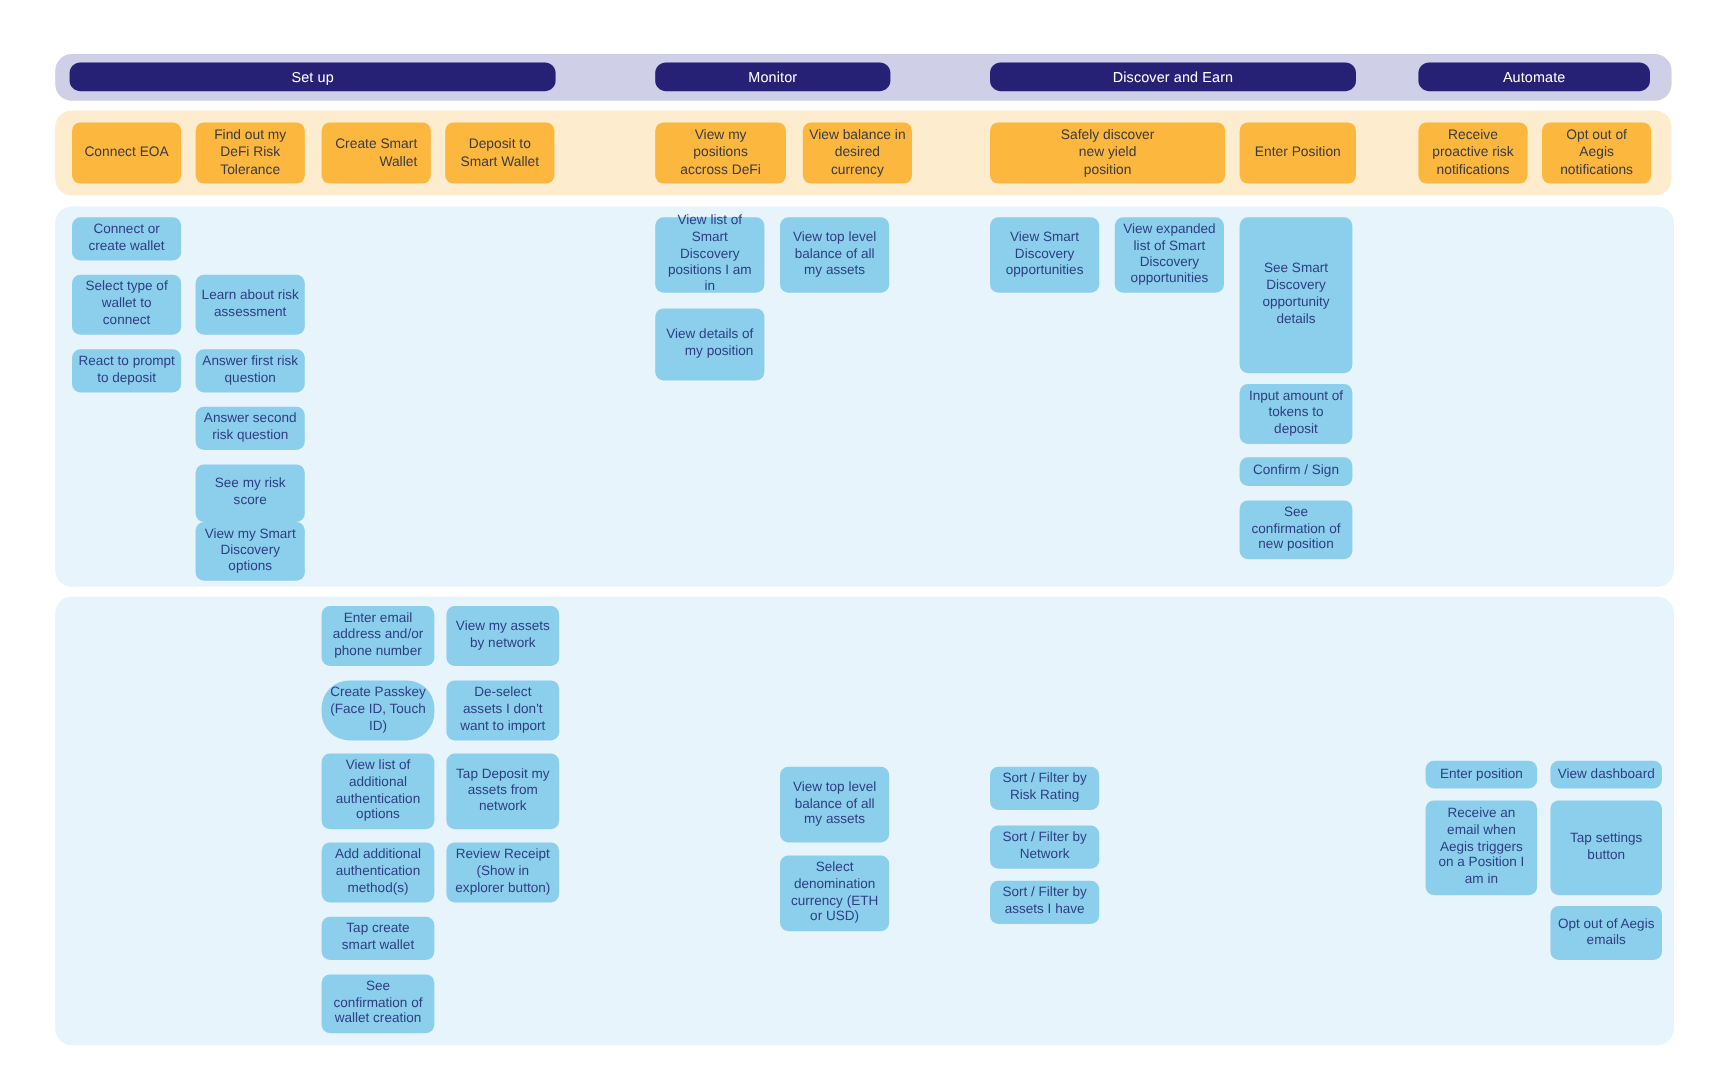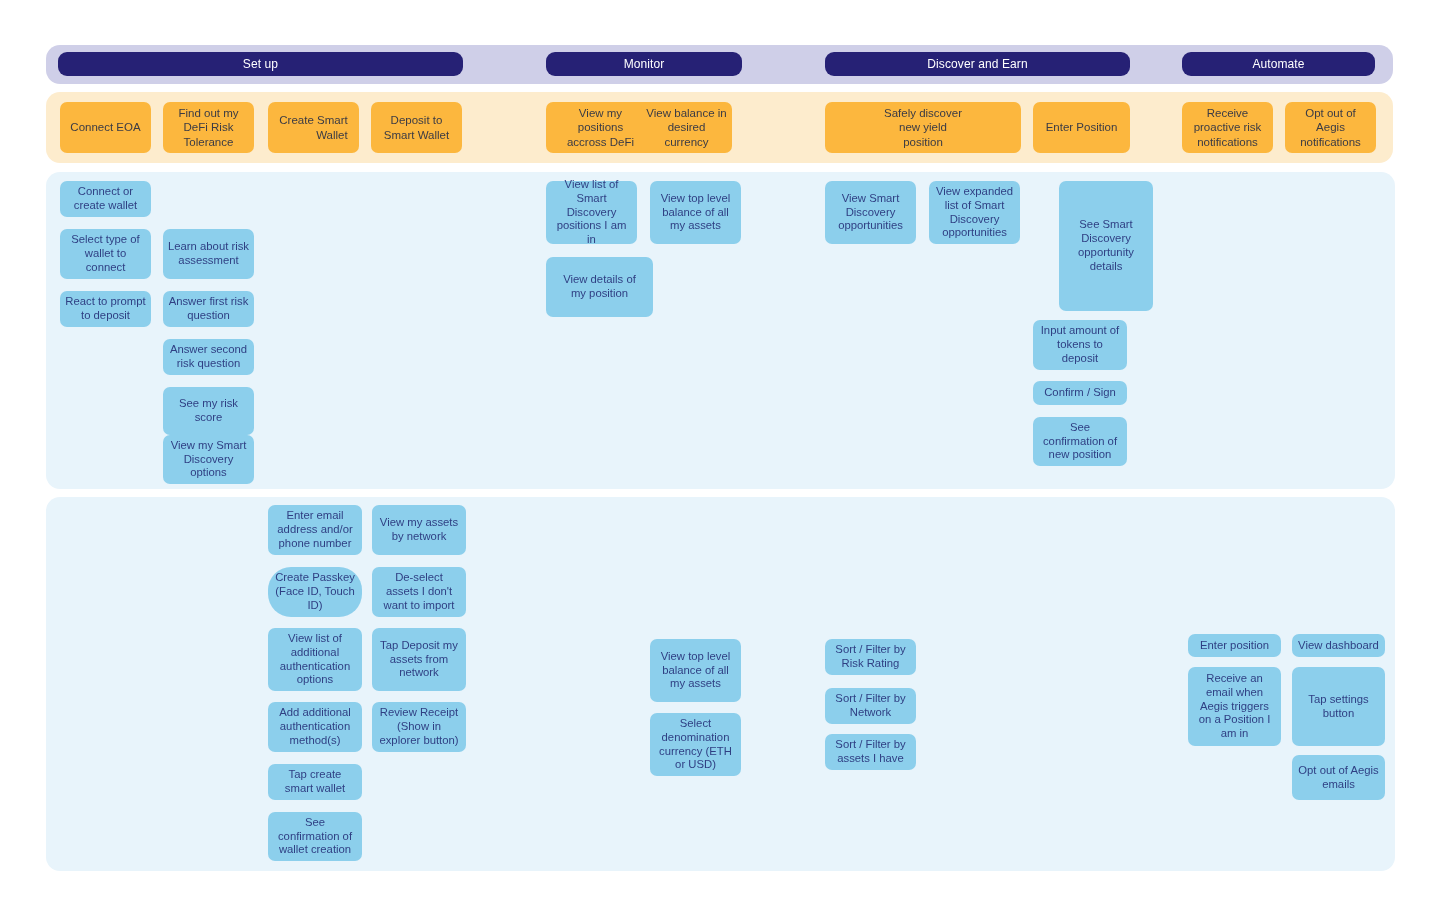--- a/index.html
+++ b/index.html
@@ -84,21 +84,21 @@
       <div class="card card-story" style="left: 163px; top: 102px; width: 91px; height: 51px;">Find out my
 DeFi Risk
 Tolerance</div>
       <div class="card card-story" style="left: 268px; top: 102px; width: 91px; height: 51px; text-align: right;">Create Smart
 Wallet</div>
       <div class="card card-story" style="left: 371px; top: 102px; width: 91px; height: 51px;">Deposit to
 Smart Wallet</div>
       <div class="card card-story" style="left: 546px; top: 102px; width: 109px; height: 51px;">View my
 positions
 accross DeFi</div>
-      <div class="card card-story" style="left: 641px; top: 102px; width: 91px; height: 51px;">View balance in
+      <div class="card card-story" style="left: 669px; top: 102px; width: 91px; height: 51px;">View balance in
 desired
 currency</div>
       <div class="card card-story" style="left: 825px; top: 102px; width: 196px; height: 51px;">Safely discover
 new yield
 position</div>
       <div class="card card-story" style="left: 1033px; top: 102px; width: 97px; height: 51px;">Enter Position</div>
       <div class="card card-story" style="left: 1182px; top: 102px; width: 91px; height: 51px;">Receive
 proactive risk
 notifications</div>
       <div class="card card-story" style="left: 1285px; top: 102px; width: 91px; height: 51px;">Opt out of Aegis
@@ -120,33 +120,33 @@
 risk question</div>
       <div class="card card-task" style="left: 163px; top: 387px; width: 91px; height: 48px;">See my risk
 score</div>
       <div class="card card-task" style="left: 163px; top: 435px; width: 91px; height: 49px;">View my Smart
 Discovery
 options</div>
       <div class="card card-task" style="left: 546px; top: 181px; width: 91px; height: 63px;">View list of
 Smart
 Discovery
 positions I am in</div>
-      <div class="card card-task" style="left: 546px; top: 257px; width: 107px; height: 60px;">View details of
+      <div class="card card-task" style="left: 546px; top: 257px; width: 91px; height: 60px; text-align: right;">View details of
 my position</div>
       <div class="card card-task" style="left: 650px; top: 181px; width: 91px; height: 63px;">View top level
 balance of all
 my assets</div>
       <div class="card card-task" style="left: 825px; top: 181px; width: 91px; height: 63px;">View Smart
 Discovery
 opportunities</div>
       <div class="card card-task" style="left: 929px; top: 181px; width: 91px; height: 63px;">View expanded
 list of Smart
 Discovery
 opportunities</div>
-      <div class="card card-task" style="left: 1033px; top: 181px; width: 94px; height: 130px; margin-left: 26px;">See Smart
+      <div class="card card-task" style="left: 1033px; top: 181px; width: 94px; height: 130px;">See Smart
 Discovery
 opportunity
 details</div>
       <div class="card card-task" style="left: 1033px; top: 320px; width: 94px; height: 50px;">Input amount of
 tokens to
 deposit</div>
       <div class="card card-task" style="left: 1033px; top: 381px; width: 94px; height: 24px;">Confirm / Sign</div>
       <div class="card card-task" style="left: 1033px; top: 417px; width: 94px; height: 49px;">See
 confirmation of
 new position</div>

